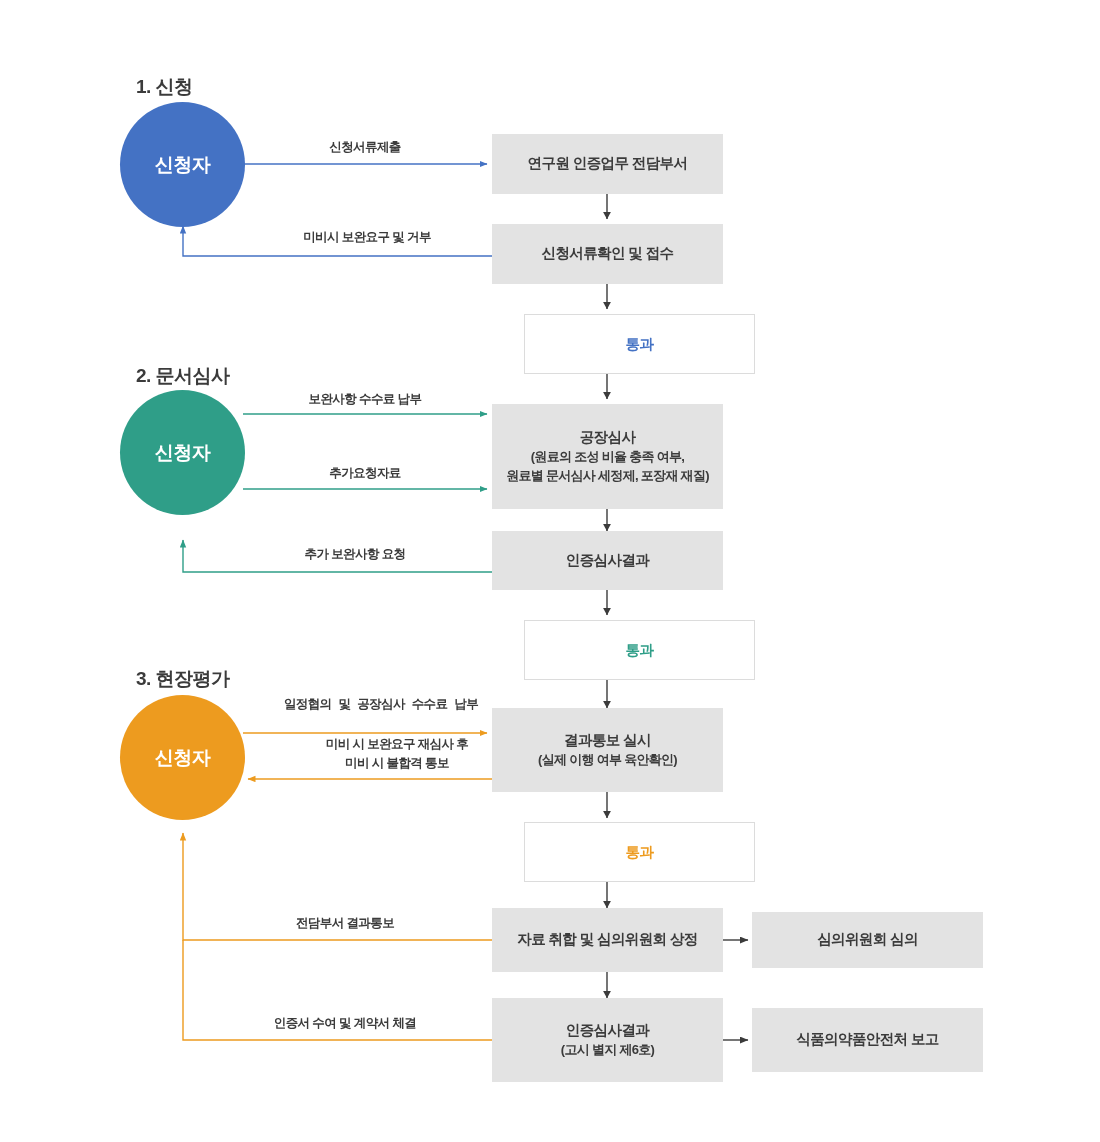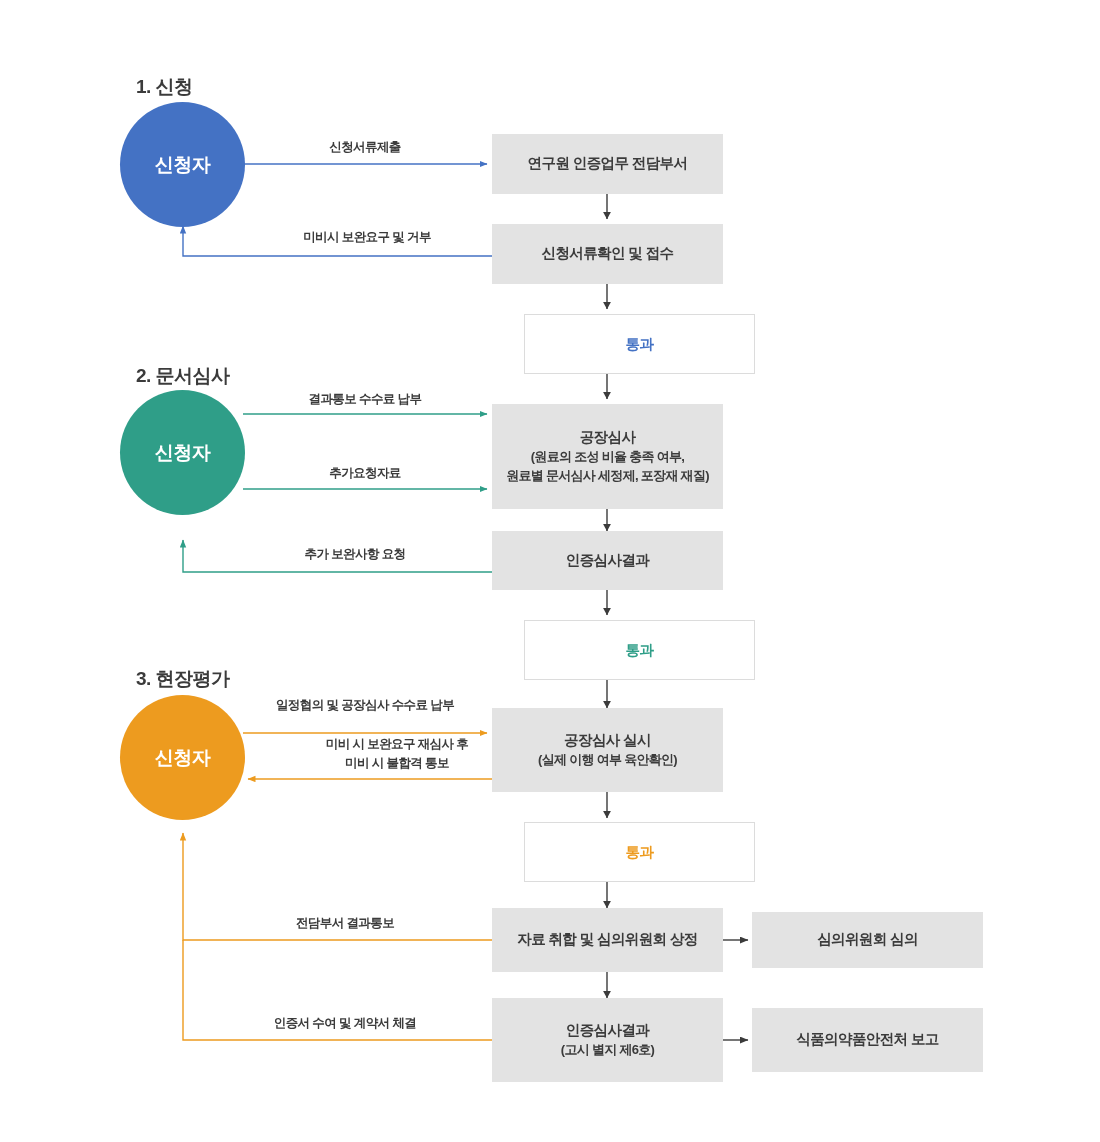--- a/index.html
+++ b/index.html
@@ -175,21 +175,21 @@
   <div class="pbox" style="left:492px; top:404px; width:231px; height:105px;">
     <span>공장심사</span>
     <span class="sub">(원료의 조성 비율 충족 여부,<br>원료별 문서심사 세정제, 포장재 재질)</span>
   </div>
 
   <div class="pbox" style="left:492px; top:531px; width:231px; height:59px;">
     <span>인증심사결과</span>
   </div>
 
   <div class="pbox" style="left:492px; top:708px; width:231px; height:84px;">
-    <span>공장심사 실시</span>
+    <span>결과통보 실시</span>
     <span class="sub">(실제 이행 여부 육안확인)</span>
   </div>
 
   <div class="pbox" style="left:492px; top:908px; width:231px; height:64px;">
     <span>자료 취합 및 심의위원회 상정</span>
   </div>
 
   <div class="pbox" style="left:492px; top:998px; width:231px; height:84px;">
     <span>인증심사결과</span>
     <span class="sub">(고시 별지 제6호)</span>
@@ -209,27 +209,27 @@
     <span>통과</span>
   </div>
   <div class="gate" style="left:492px; top:822px; width:231px; height:60px; color:#ed9b1f;">
     <span>통과</span>
   </div>
 
   <div class="wlabel" style="left:265px; top:138px; width:200px;">신청서류제출</div>
 
   <div class="wlabel" style="left:237px; top:228px; width:260px;">미비시 보완요구 및 거부</div>
 
-  <div class="wlabel" style="left:245px; top:390px; width:240px;">결과통보 수수료 납부</div>
+  <div class="wlabel" style="left:245px; top:390px; width:240px;">보완사항 수수료 납부</div>
 
   <div class="wlabel" style="left:245px; top:464px; width:240px;">추가요청자료</div>
 
   <div class="wlabel" style="left:225px; top:545px; width:260px;">추가 보완사항 요청</div>
 
-  <div class="wlabel" style="left:240px; top:696px; width:250px;">일정협의 및 공장심사 수수료 납부</div>
+  <div class="wlabel" style="left:256px; top:696px; width:250px;font-family:Liberation Mono, monospace;">일정협의 및 공장심사 수수료 납부</div>
 
   <div class="wlabel" style="left:245px; top:735px; width:240px;margin-left:32px;">
     <div>미비 시 보완요구 재심사 후</div>
     <div>미비 시 불합격 통보</div>
   </div>
 
   <div class="wlabel" style="left:215px; top:914px; width:260px;">전담부서 결과통보</div>
 
   <div class="wlabel" style="left:215px; top:1014px; width:260px;">인증서 수여  및 계약서 체결</div>
 

